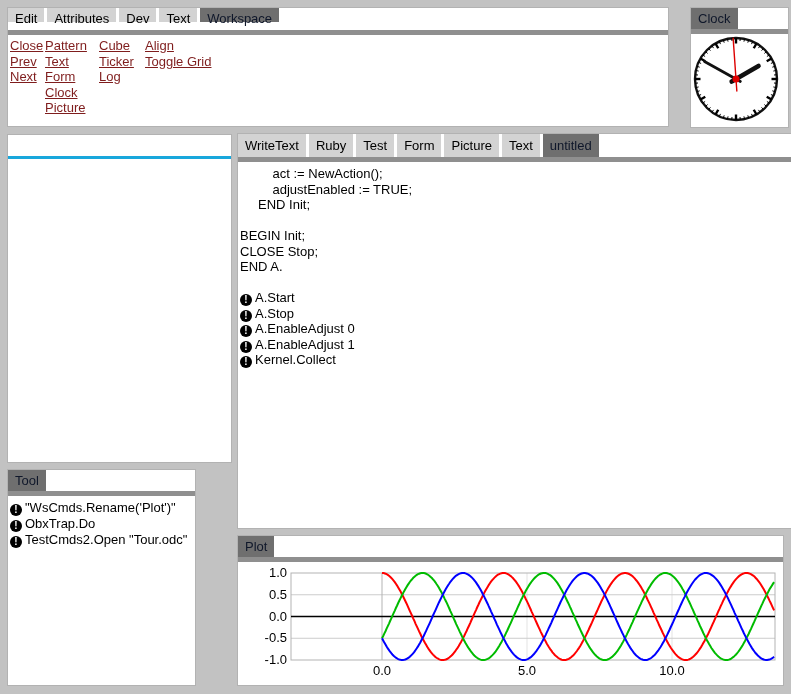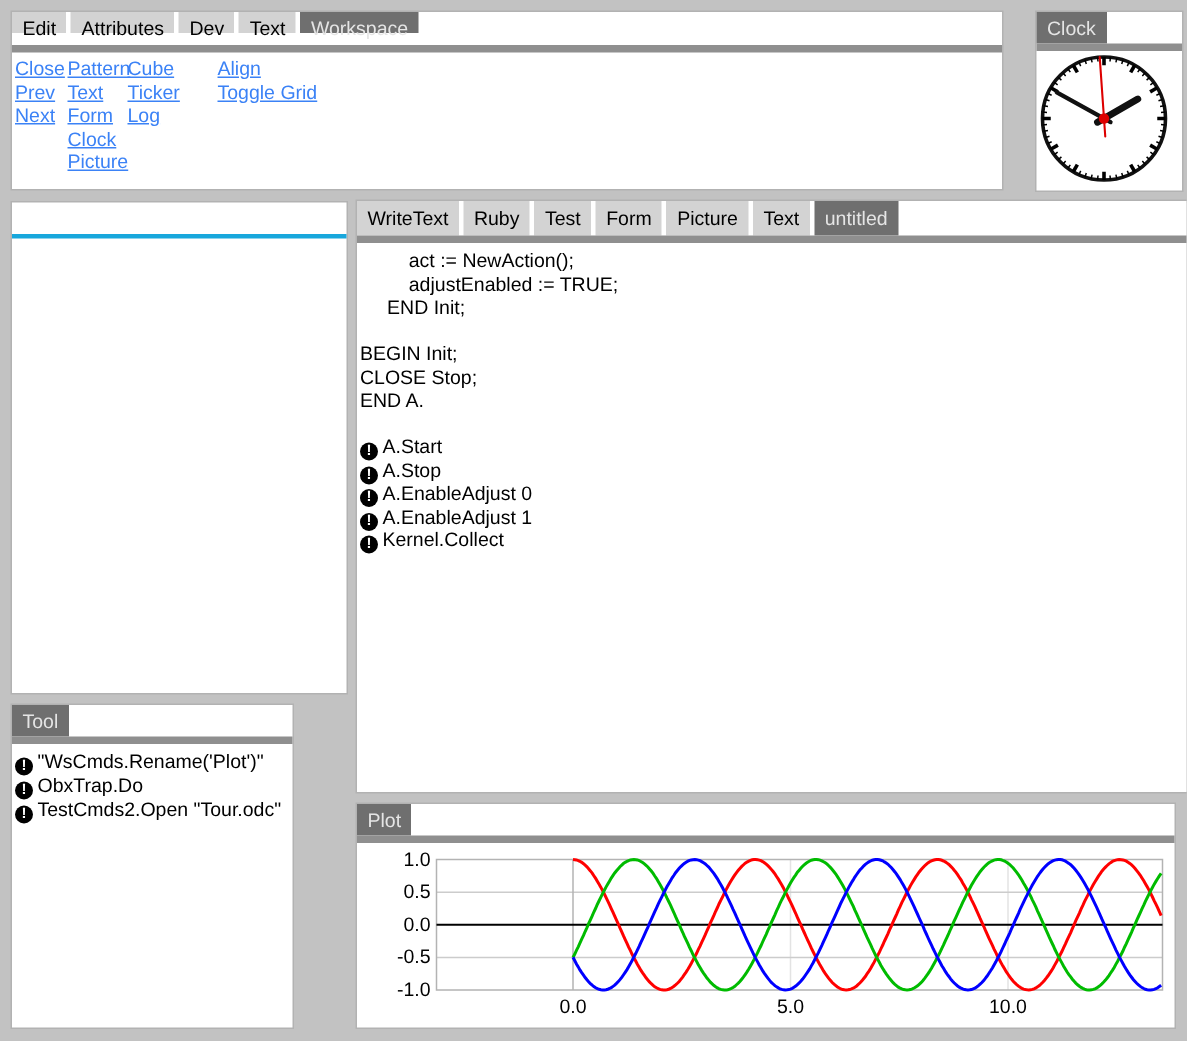--- a/index.html
+++ b/index.html
@@ -8,30 +8,30 @@
     background:#c2c2c2;
     font-family:"Liberation Sans",sans-serif;
     -webkit-font-smoothing:antialiased;
   }
   .panel{position:absolute;background:#fff;box-shadow:0 0 0 1px #b2b2b2}
   .tabrow{position:absolute;top:0;left:0;right:0;display:flex;gap:3px;align-items:stretch}
   .tab{
     height:14px;line-height:22px;padding:0 7px;background:#d3d3d3;color:#000;
     font-size:13px;white-space:nowrap;cursor:default;
   }
-  .tab.sel{background:#6f6f6f;color:#e5e5e5}
+  .tab.sel{background:#6f6f6f;color:#0f172a}
   .strip{position:absolute;left:0;right:0;height:5px;background:#8f8f8f}
 
   
   #menu-panel{left:8px;top:8px;width:660px;height:118px}
   #menu-strip{top:22px}
   #menu-links{position:absolute;top:27px;left:0;right:0;bottom:0;padding-top:3px}
   .lcol{position:absolute;top:3px}
   .link{
-    display:block;color:#3b82f6;text-decoration:underline;font-size:13px;
+    display:block;color:#7f1d1d;text-decoration:underline;font-size:13px;
     line-height:15.5px;cursor:pointer;white-space:nowrap;
   }
 
   
   #clock-panel{left:691px;top:8px;width:97px;height:119px}
   #clock-strip{top:21px}
   #clock-panel .tab{height:21px;line-height:21px}
   #clock-svg{position:absolute;left:1px;top:27px}
 
   
@@ -88,21 +88,21 @@
         <a class="link">Prev</a>
         <a class="link">Next</a>
       </div>
       <div class="lcol" style="left: 37px;">
         <a class="link">Pattern</a>
         <a class="link">Text</a>
         <a class="link">Form</a>
         <a class="link">Clock</a>
         <a class="link">Picture</a>
       </div>
-      <div class="lcol" style="left: 77px;">
+      <div class="lcol" style="left: 91px;">
         <a class="link">Cube</a>
         <a class="link">Ticker</a>
         <a class="link">Log</a>
       </div>
       <div class="lcol" style="left: 137px;">
         <a class="link">Align</a>
         <a class="link">Toggle Grid</a>
       </div>
     </div>
 </div>

